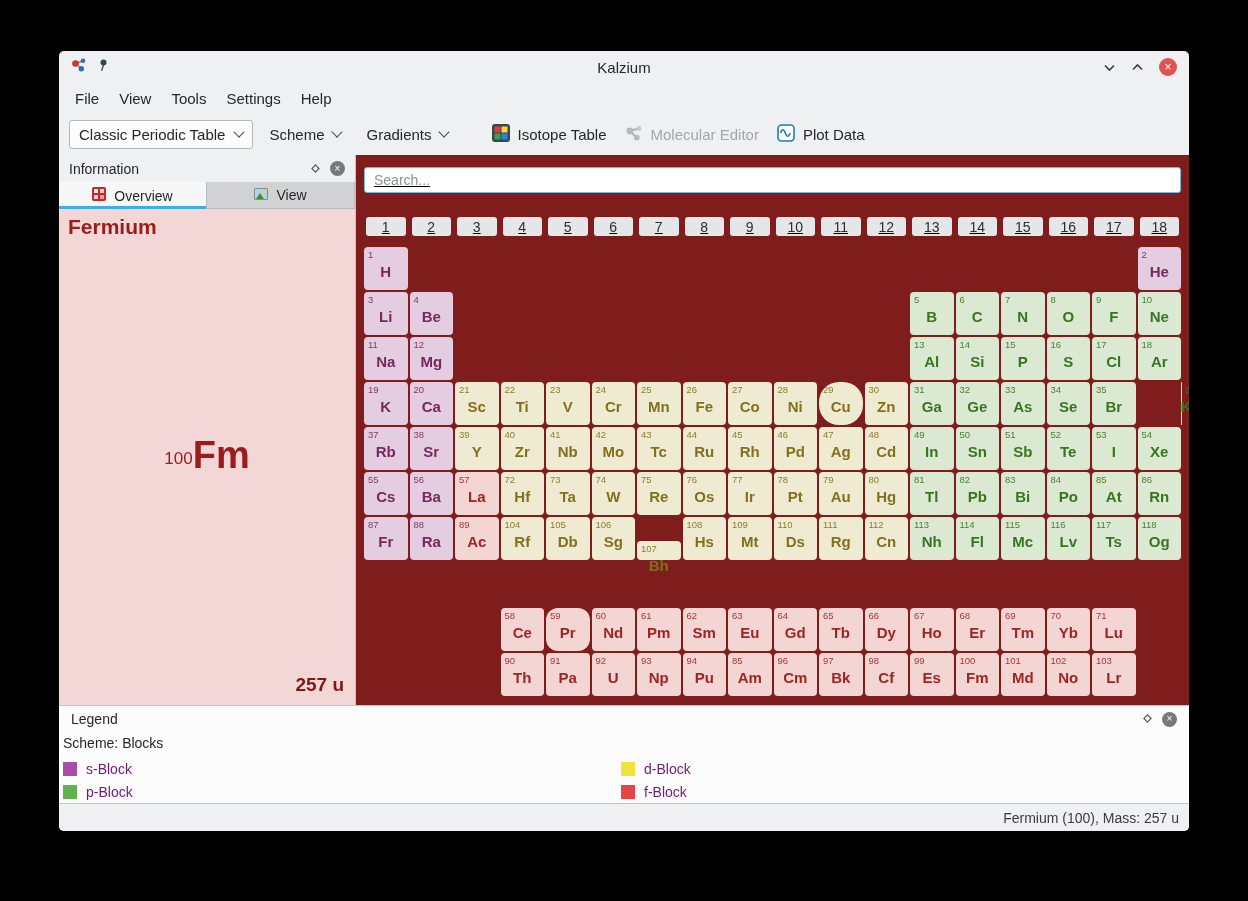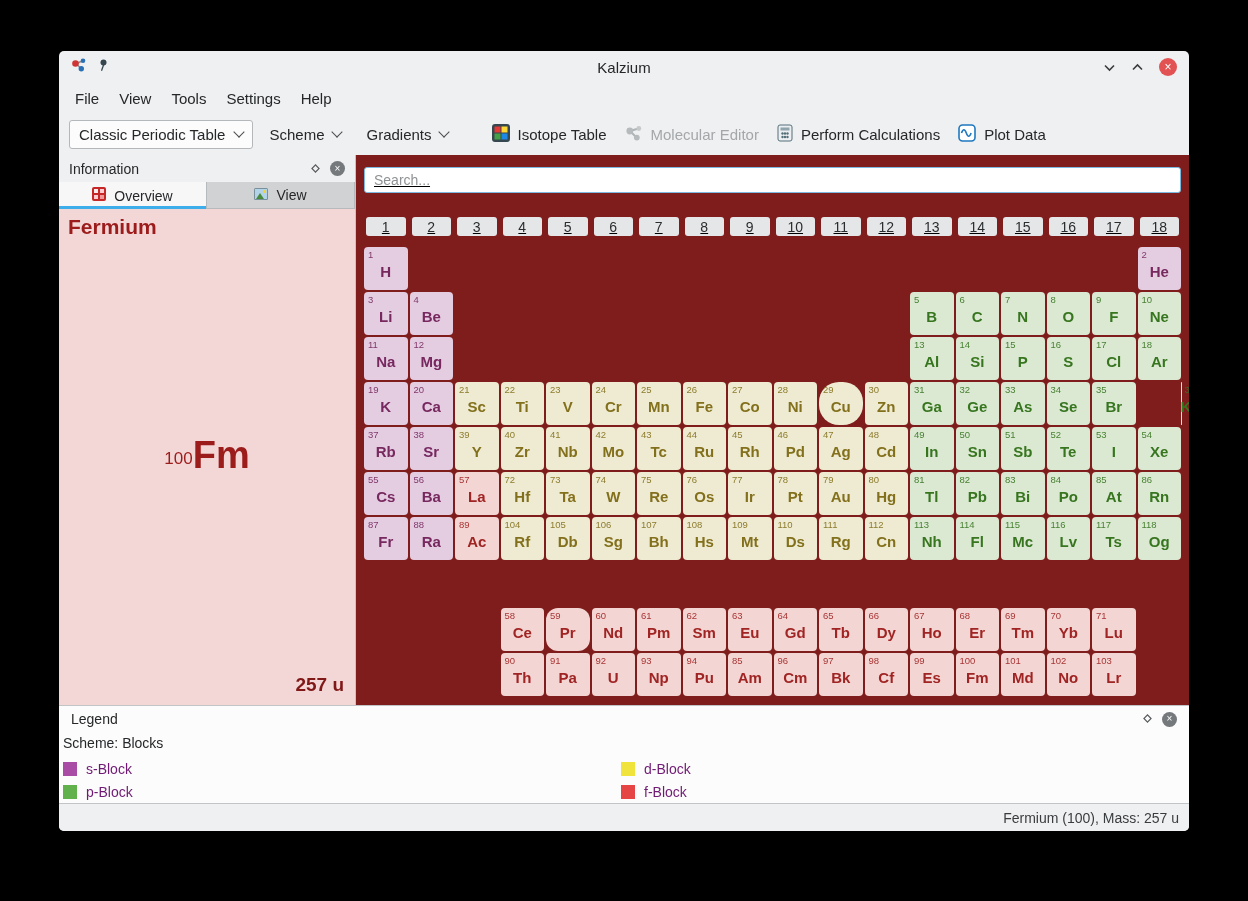--- a/index.html
+++ b/index.html
@@ -139,35 +139,20 @@
             <line x1="5" y1="7" x2="11.5" y2="13.5" stroke="#b0b3b5" stroke-width="2"></line>
             <circle cx="4.8" cy="7" r="3.4" fill="#b7babc"></circle>
             <circle cx="13.8" cy="4.5" r="2.4" fill="#c6c9cb"></circle>
             <circle cx="11.8" cy="13.6" r="2.9" fill="#b7babc"></circle>
           </svg>
       </span>
       <span>Molecular Editor</span>
     </div>
     <div class="tb-btn">
       <span>
-        <svg width="16" height="18">
-            <rect x="1" y="1" width="14" height="16" rx="2" fill="#eceff1" stroke="#546e7a"></rect>
-            <rect x="3.5" y="3.5" width="9" height="3" fill="#90a4ae"></rect>
-            <circle cx="5.5" cy="9.5" r="1.2" fill="#546e7a"></circle>
-            <circle cx="8" cy="9.5" r="1.2" fill="#546e7a"></circle>
-            <circle cx="10.5" cy="9.5" r="1.2" fill="#546e7a"></circle>
-            <circle cx="5.5" cy="13" r="1.2" fill="#546e7a"></circle>
-            <circle cx="8" cy="13" r="1.2" fill="#546e7a"></circle>
-            <circle cx="10.5" cy="13" r="1.2" fill="#546e7a"></circle>
-          </svg>
-      </span>
-      <span>Perform Calculations</span>
-    </div>
-    <div class="tb-btn">
-      <span>
         <svg width="18" height="18">
             <rect x="1" y="1" width="16" height="16" rx="3.5" fill="#fff" stroke="#1f78c0" stroke-width="1.6"></rect>
             <path d="M3.5 9 q2.4 -6.5 4.8 0 t4.8 0" fill="none" stroke="#1f78c0" stroke-width="1.6"></path>
           </svg>
       </span>
       <span>Plot Data</span>
     </div>
   </div>
 
   <div class="main">
@@ -547,21 +532,21 @@
             <span class="el-sym">Rf</span>
           </div>
           <div class="el blk-d" style="grid-area: 7 / 5;">
             <span class="el-num">105</span>
             <span class="el-sym">Db</span>
           </div>
           <div class="el blk-d" style="grid-area: 7 / 6;">
             <span class="el-num">106</span>
             <span class="el-sym">Sg</span>
           </div>
-          <div class="el blk-d" style="grid-area: 7 / 7;">
+          <div class="el blk-d" style="grid-area: 7 / 7; margin-top: 24px;">
             <span class="el-num">107</span>
             <span class="el-sym">Bh</span>
           </div>
           <div class="el blk-d" style="grid-area: 7 / 8;">
             <span class="el-num">108</span>
             <span class="el-sym">Hs</span>
           </div>
           <div class="el blk-d" style="grid-area: 7 / 9;">
             <span class="el-num">109</span>
             <span class="el-sym">Mt</span>

